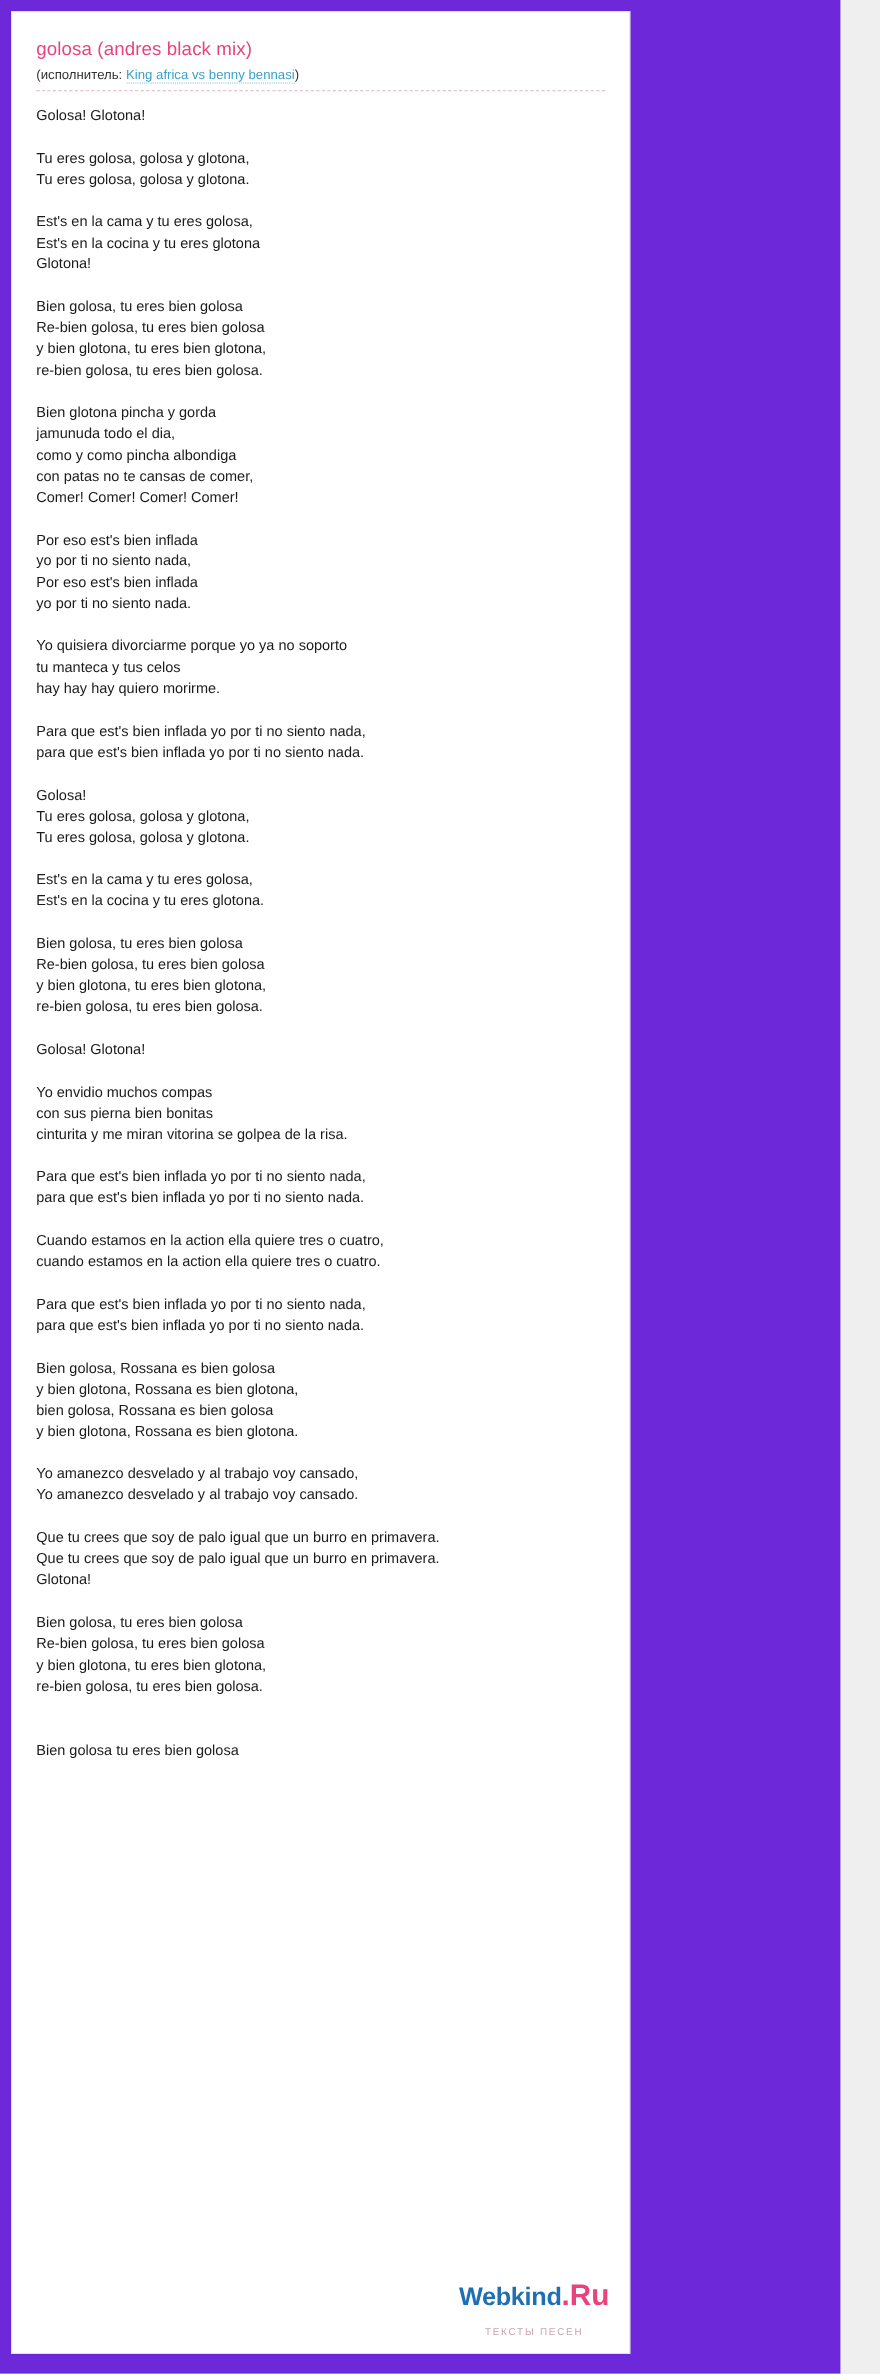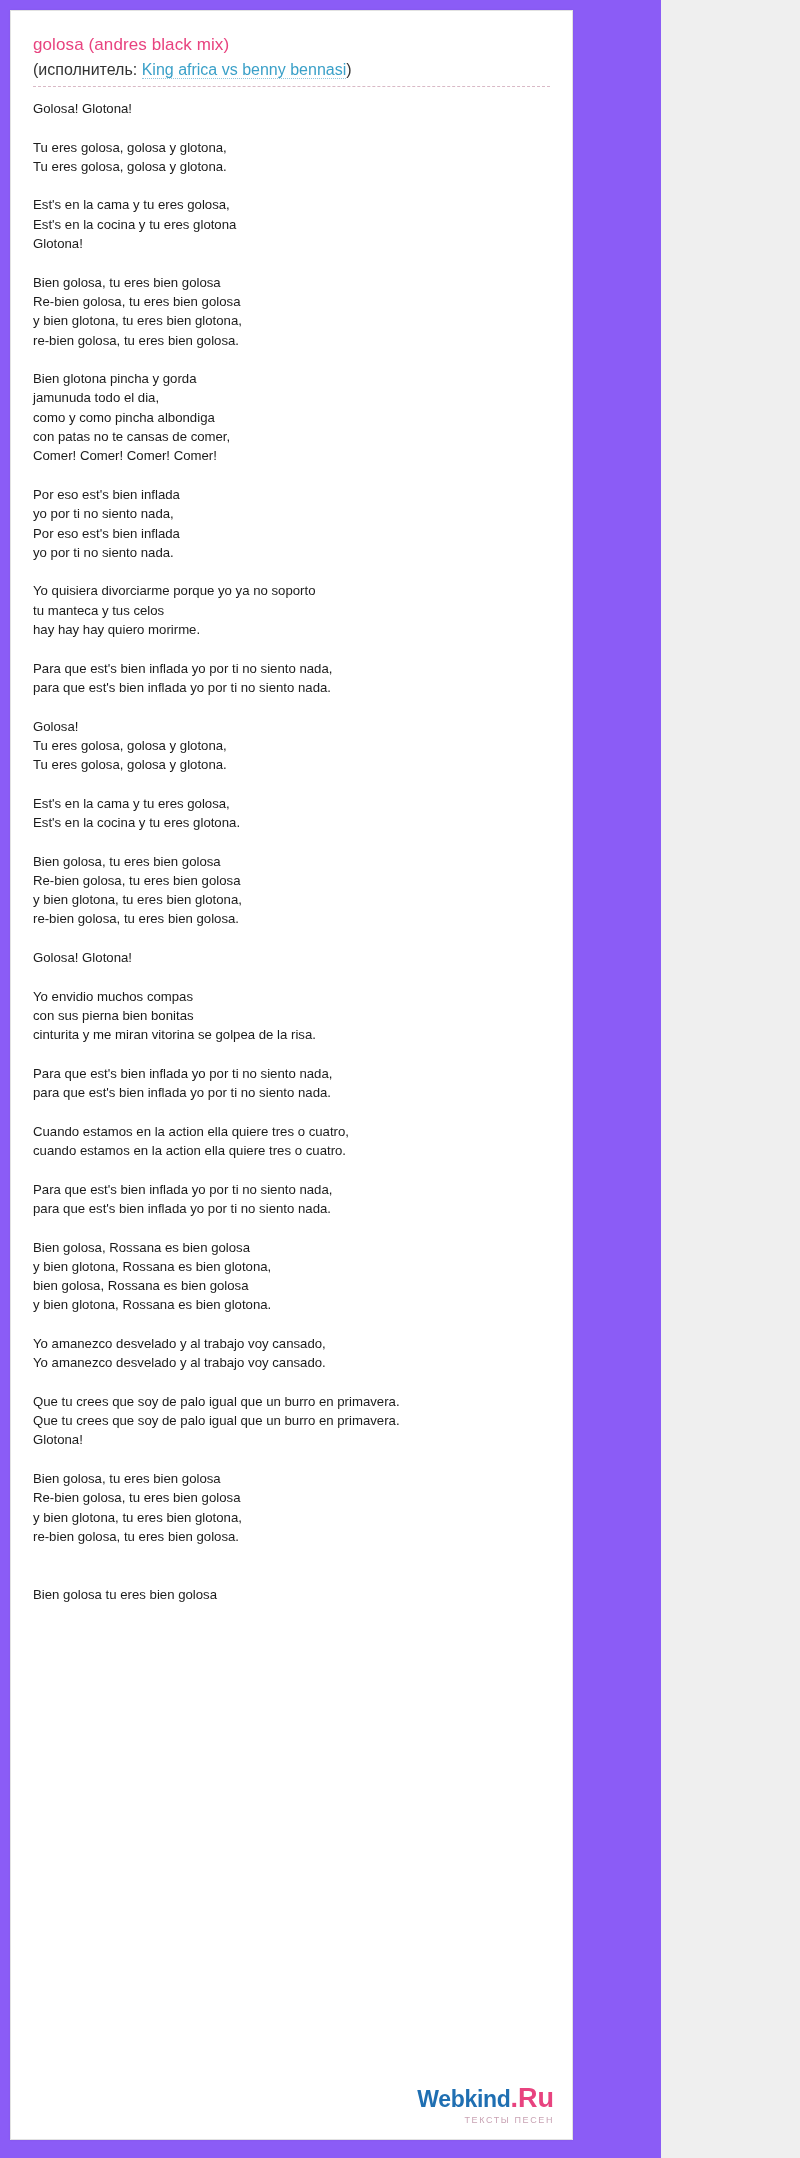--- a/index.html
+++ b/index.html
@@ -6,24 +6,24 @@
     margin: 0;
     padding: 0;
     background: #efefef;
     width: 800px;
   }
   body {
     font-family: "Liberation Sans", sans-serif;
     -webkit-font-smoothing: antialiased;
   }
   .page {
-    width: 661px;
+    width: 764px;
     min-height: 2158px;
     box-sizing: border-box;
-    background: #8b5cf6;
+    background: #6d28d9;
     padding: 10px 220px 10px 10px;
     position: relative;
   }
   .card {
     background: #ffffff;
     border: 1px solid #e2e2e2;
     box-shadow: 0 0 2px rgba(0,0,0,0.07);
     box-sizing: border-box;
     width: 563px;
     min-height: 2130px;
@@ -31,21 +31,21 @@
     position: relative;
   }
   .song-title {
     color: #e8437f;
     font-size: 17px;
     font-weight: normal;
     margin: 0 0 6px 0;
     letter-spacing: 0.1px;
   }
   .artist-line {
-    font-size: 16px;
+    font-size: 12px;
     color: #3b3b3b;
     padding-bottom: 7px;
     border-bottom: 1px dashed #d9b9c6;
     margin-bottom: 12px;
   }
   .artist-label { color: #333; }
   .artist-link {
     color: #3aa0c8;
     text-decoration: none;
     border-bottom: 1px dotted #8ec6dd;
@@ -71,24 +71,25 @@
     color: #1f6fb2;
     letter-spacing: -0.3px;
   }
   .logo-ru {
     color: #e8437f;
     font-size: 27px;
     font-weight: bold;
   }
   .logo-sub {
     display: block;
-    margin-top: 4px;
+    margin-top: 16px;
     font-size: 9px;
     color: #c9a3b4;
     letter-spacing: 1.6px;
+    text-align: center;
   }
 </style>
 </head>
 <body>
 
 <div class="page">
   <div class="card">
 
     <h1 class="song-title">golosa (andres black mix)</h1>
 

